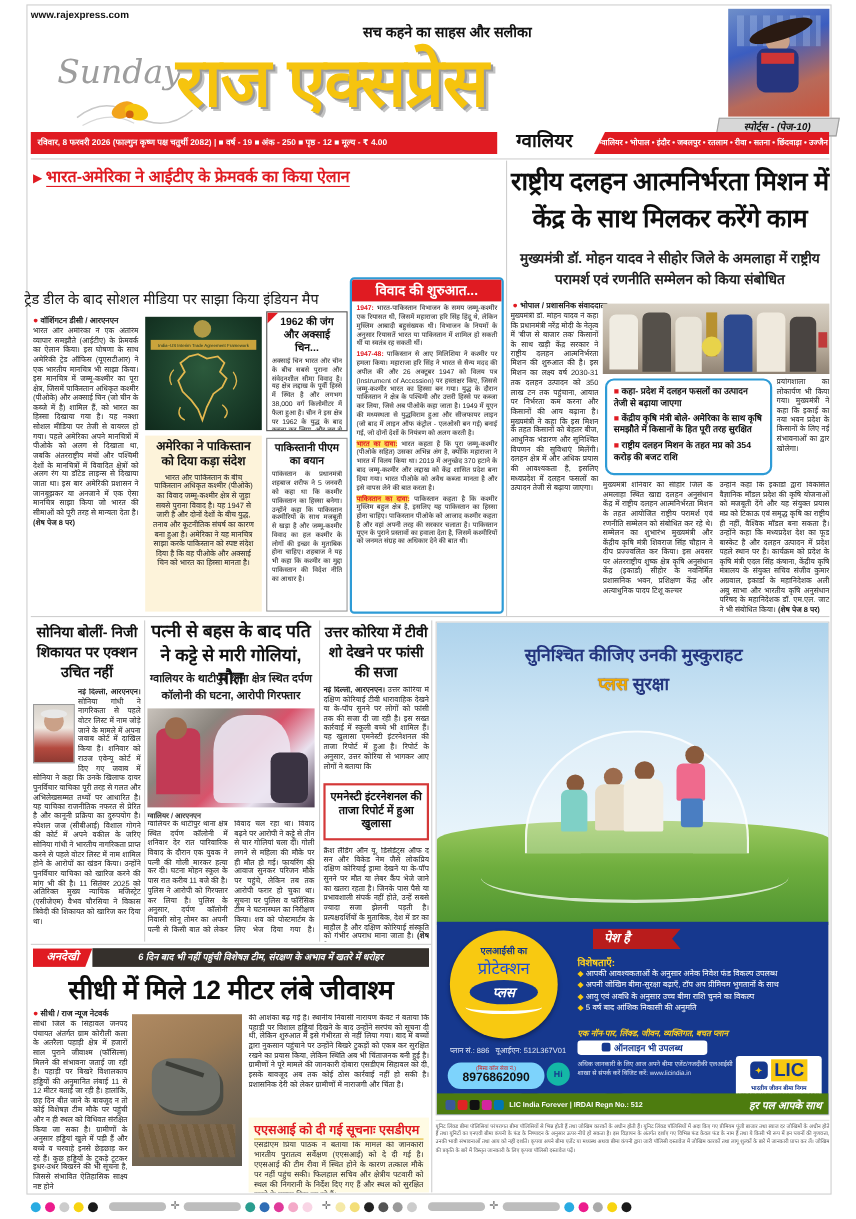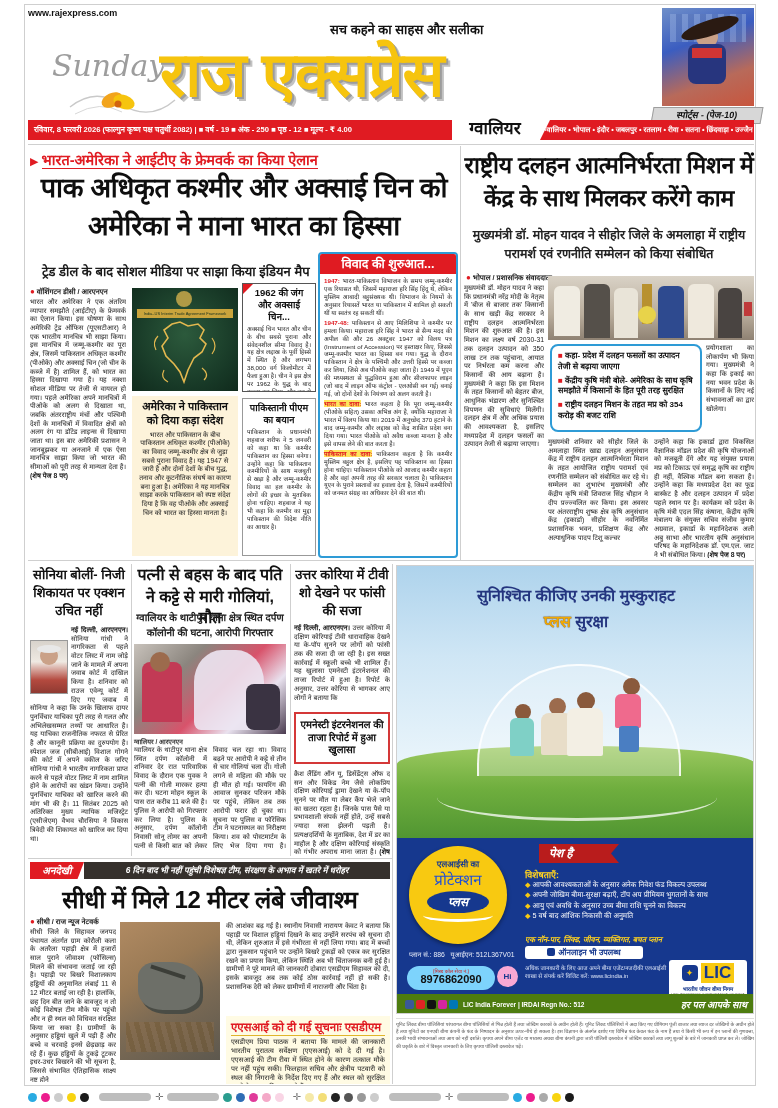--- a/index.html
+++ b/index.html
@@ -56,22 +56,21 @@
 
   <div class="abs" style="left:28px;top:120px;width:424px;height:20px;background:#e01b22;color:#fff;font-size:7.6px;font-weight:bold;line-height:20px;padding-left:6px;box-sizing:border-box;white-space:nowrap;overflow:hidden;">रविवार, 8 फरवरी 2026 (फाल्गुन कृष्ण पक्ष चतुर्थी 2082) | ■ वर्ष - 19 ■ अंक - 250 ■ पृष्ठ - 12 ■ मूल्य - ₹ 4.00</div>
   <div class="abs" style="left:452px;top:116px;width:86px;height:26px;text-align:center;font-size:17px;font-weight:900;color:#111;">ग्वालियर</div>
   <div class="abs" style="left:540px;top:120px;width:214px;height:20px;background:#e01b22;clip-path:polygon(10px 0,100% 0,100% 100%,0 100%);color:#fff;font-size:7.2px;font-weight:bold;line-height:20px;text-align:center;white-space:nowrap;overflow:hidden;">• ग्वालियर • भोपाल • इंदौर • जबलपुर • रतलाम • रीवा • सतना • छिंदवाड़ा • उज्जैन • सागर</div>
   <div class="abs rule-h" style="left:28px;top:144px;width:726px;"></div>
 
   <div class="abs" style="left:30px;top:149px;width:430px;">
     <span style="color:#e01b22;font-size:11px;">▶ </span>
     <span style="color:#e01b22;font-size:14.5px;font-weight:800;border-bottom:1.5px solid #e01b22;">भारत-अमेरिका ने आईटीए के फ्रेमवर्क का किया ऐलान</span>
   </div>
-  <div class="abs hl" style="left:30px;top:170px;width:428px;height:86px;font-size:27px;line-height:1.4;text-align:center;">पाक अधिकृत कश्मीर और अक्साई चिन को अमेरिका ने माना भारत का हिस्सा</div>
-  <div class="abs" style="left:42px;top:262px;width:286px;font-size:13px;font-weight:bold;color:#1a1a1a;">ट्रेड डील के बाद सोशल मीडिया पर साझा किया इंडियन मैप</div>
+  <div class="abs" style="left:22px;top:262px;width:286px;font-size:13px;font-weight:normal;color:#1a1a1a;">ट्रेड डील के बाद सोशल मीडिया पर साझा किया इंडियन मैप</div>
 
   <div class="abs" style="left:318px;top:252px;width:140px;height:306px;border:2px solid #2e9bd6;border-radius:4px;box-sizing:border-box;background:#fff;overflow:hidden;">
     <div style="background:#e01b22;color:#fff;font-size:12.5px;font-weight:800;text-align:center;line-height:20px;height:20px;">विवाद की शुरुआत...</div>
     <div class="j f62" style="padding:3px 4px;">
       <div><b class="red">1947:</b> <span>भारत-पाकिस्तान विभाजन के समय जम्मू-कश्मीर एक रियासत थी, जिसमें महाराजा हरि सिंह हिंदू थे, लेकिन मुस्लिम आबादी बहुसंख्यक थी। विभाजन के नियमों के अनुसार रियासतें भारत या पाकिस्तान में शामिल हो सकती थीं या स्वतंत्र रह सकती थीं।</span></div>
       <div style="margin-top:2px;"><b class="red">1947-48:</b> <span>पाकिस्तान से आए मिलिशिया ने कश्मीर पर हमला किया। महाराजा हरि सिंह ने भारत से सैन्य मदद की अपील की और 26 अक्टूबर 1947 को विलय पत्र (Instrument of Accession) पर हस्ताक्षर किए, जिससे जम्मू-कश्मीर भारत का हिस्सा बन गया। युद्ध के दौरान पाकिस्तान ने क्षेत्र के पश्चिमी और उत्तरी हिस्से पर कब्जा कर लिया, जिसे अब पीओके कहा जाता है। 1949 में यूएन की मध्यस्थता से युद्धविराम हुआ और सीजफायर लाइन (जो बाद में लाइन ऑफ कंट्रोल - एलओसी बन गई) बनाई गई, जो दोनों देशों के नियंत्रण को अलग करती है।</span></div>
       <div style="margin-top:2px;"><b class="red" style="background:#ffe45c;">भारत का दावा:</b> <span>भारत कहता है कि पूरा जम्मू-कश्मीर (पीओके सहित) उसका अभिन्न अंग है, क्योंकि महाराजा ने भारत में विलय किया था। 2019 में अनुच्छेद 370 हटाने के बाद जम्मू-कश्मीर और लद्दाख को केंद्र शासित प्रदेश बना दिया गया। भारत पीओके को अवैध कब्जा मानता है और इसे वापस लेने की बात करता है।</span></div>
       <div style="margin-top:2px;"><b class="red" style="background:#ffe45c;">पाकिस्तान का दावा:</b> <span>पाकिस्तान कहता है कि कश्मीर मुस्लिम बहुल क्षेत्र है, इसलिए यह पाकिस्तान का हिस्सा होना चाहिए। पाकिस्तान पीओके को आजाद कश्मीर कहता है और वहां अपनी तरह की सरकार चलाता है। पाकिस्तान यूएन के पुराने प्रस्तावों का हवाला देता है, जिसमें कश्मीरियों को जनमत संग्रह का अधिकार देने की बात थी।</span></div>
     </div>
   </div>
@@ -255,21 +254,21 @@
         <span>यूआईएन: 512L367V01</span>
       </div>
       <div class="abs" style="left:128px;top:108px;width:118px;height:13px;background:#fff;border-radius:3px;color:#16388e;font-size:8px;font-weight:800;line-height:13px;text-align:center;">
         <span style="display:inline-block;width:8px;height:8px;background:#16388e;border-radius:2px;vertical-align:-1px;margin-right:3px;"></span><span>ऑनलाइन भी उपलब्ध</span>
       </div>
 
       <div class="abs" style="left:10px;top:128px;width:88px;height:24px;background:#7dd3fc;border-radius:12px;text-align:center;overflow:hidden;">
         <div style="font-size:5px;color:#c22;margin-top:2px;">(मिस्ड कॉल सेवा नं.)</div>
         <div style="font-size:11px;font-weight:900;color:#111;line-height:1;">8976862090</div>
       </div>
-      <div class="abs" style="left:100px;top:128px;width:21px;height:21px;border-radius:50%;background:#f9a8d4;color:#16388e;font-size:8px;font-weight:900;line-height:21px;text-align:center;">Hi</div>
+      <div class="abs" style="left:100px;top:128px;width:21px;height:21px;border-radius:50%;background:#14b8a6;color:#16388e;font-size:8px;font-weight:900;line-height:21px;text-align:center;">Hi</div>
       <div class="abs" style="left:128px;top:126px;width:148px;color:#dfe7f8;font-size:5.8px;line-height:1.4;">अधिक जानकारी के लिए आज अपने बीमा एजेंट/नजदीकी एलआईसी शाखा से संपर्क करें विजिट करें: www.licindia.in</div>
 
       <div class="abs" style="left:10px;top:156px;display:flex;gap:5px;">
         <div style="width:72px;height:12px;background:#2c56b5;border-radius:6px;color:#fff;font-size:5px;line-height:12px;text-align:center;overflow:hidden;">व्हाट्सएप करें एलआईसी सेवाएं</div>
         <div style="width:72px;height:12px;background:#2c56b5;border-radius:6px;color:#fff;font-size:5px;line-height:12px;text-align:center;overflow:hidden;">रजिस्टर करें licindia.in</div>
         <div style="width:72px;height:12px;background:#2c56b5;border-radius:6px;color:#fff;font-size:5px;line-height:12px;text-align:center;overflow:hidden;">कॉल सेंटर सुविधा</div>
       </div>
 
       <div class="abs" style="left:272px;top:122px;width:78px;height:46px;background:#fff;border-radius:3px;text-align:center;overflow:hidden;">
         <div style="display:flex;align-items:center;justify-content:center;gap:3px;margin-top:3px;">

